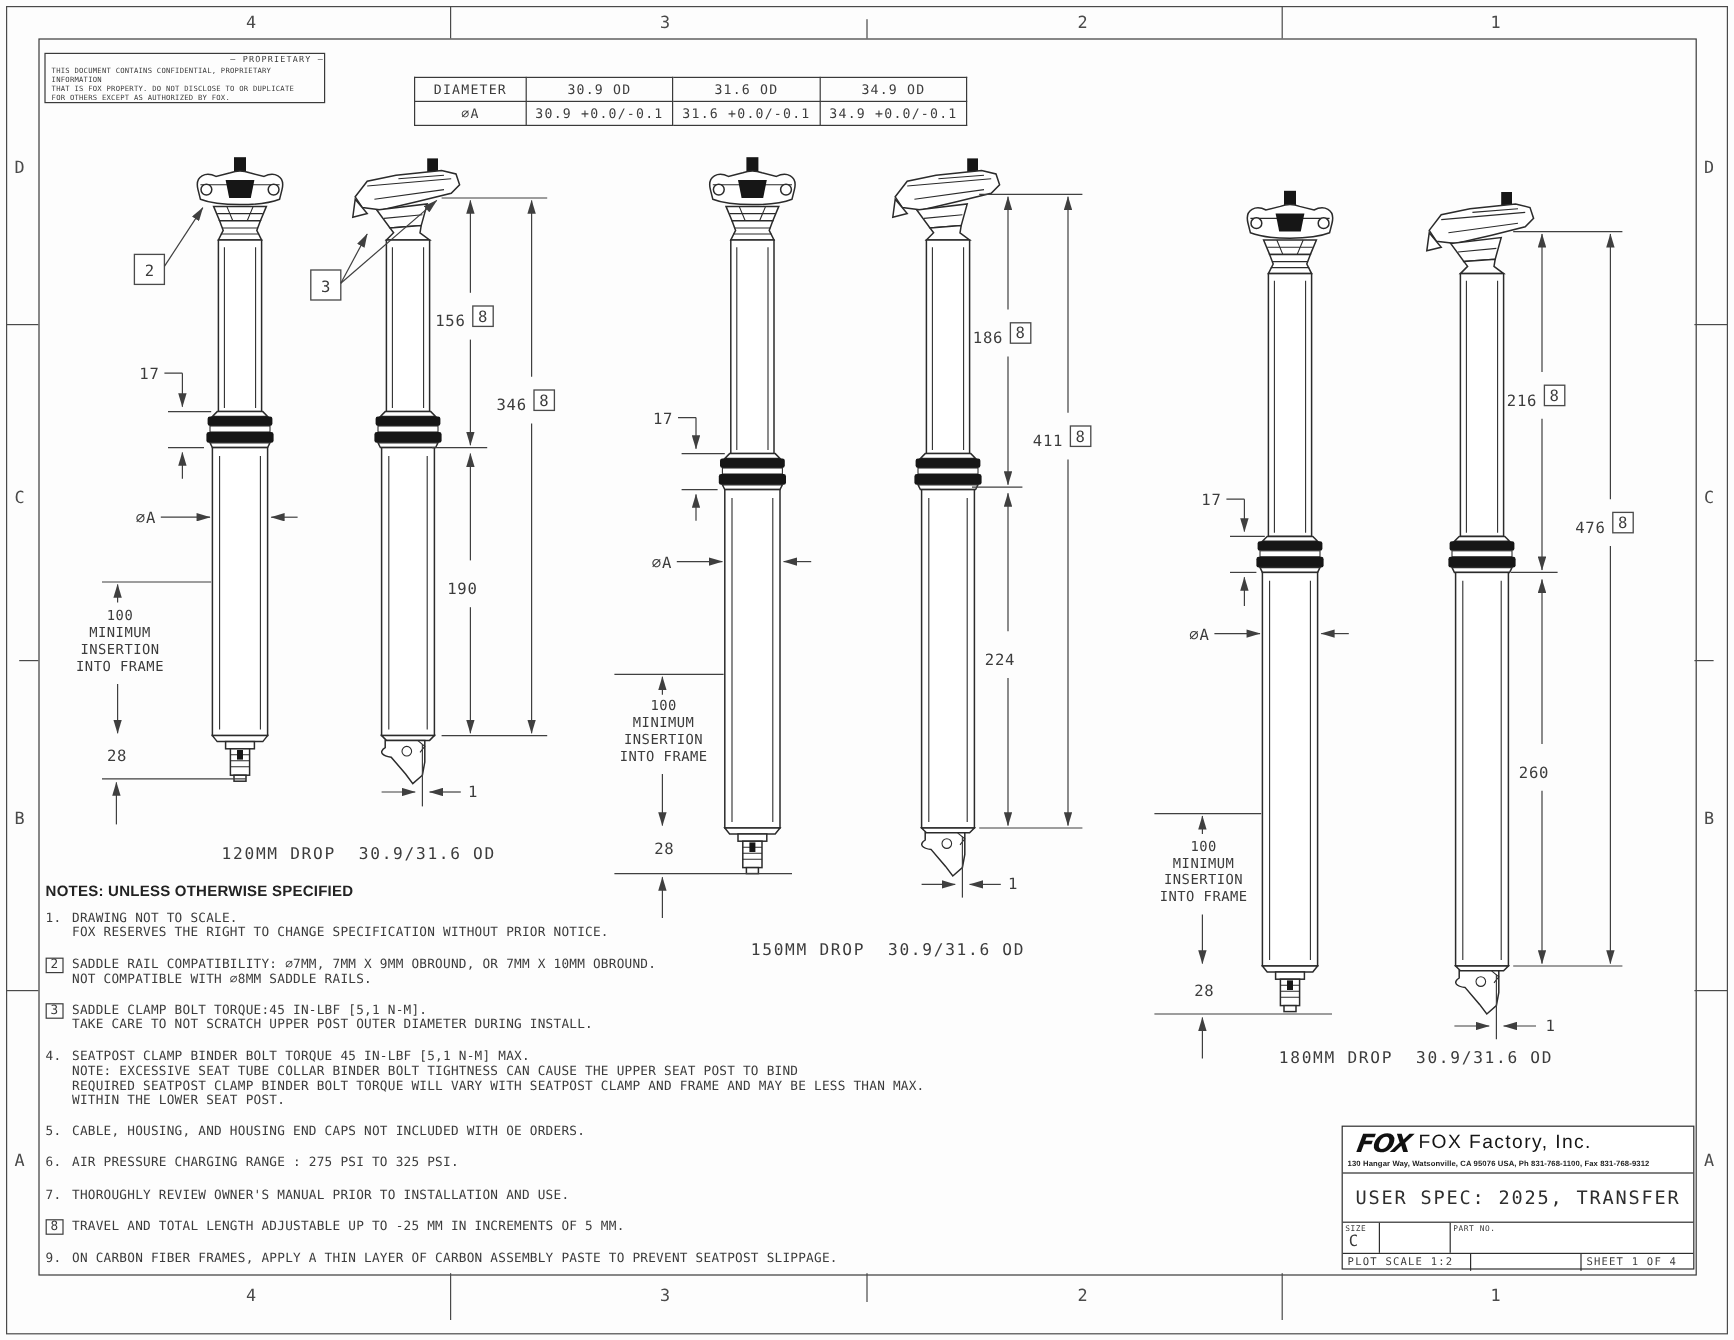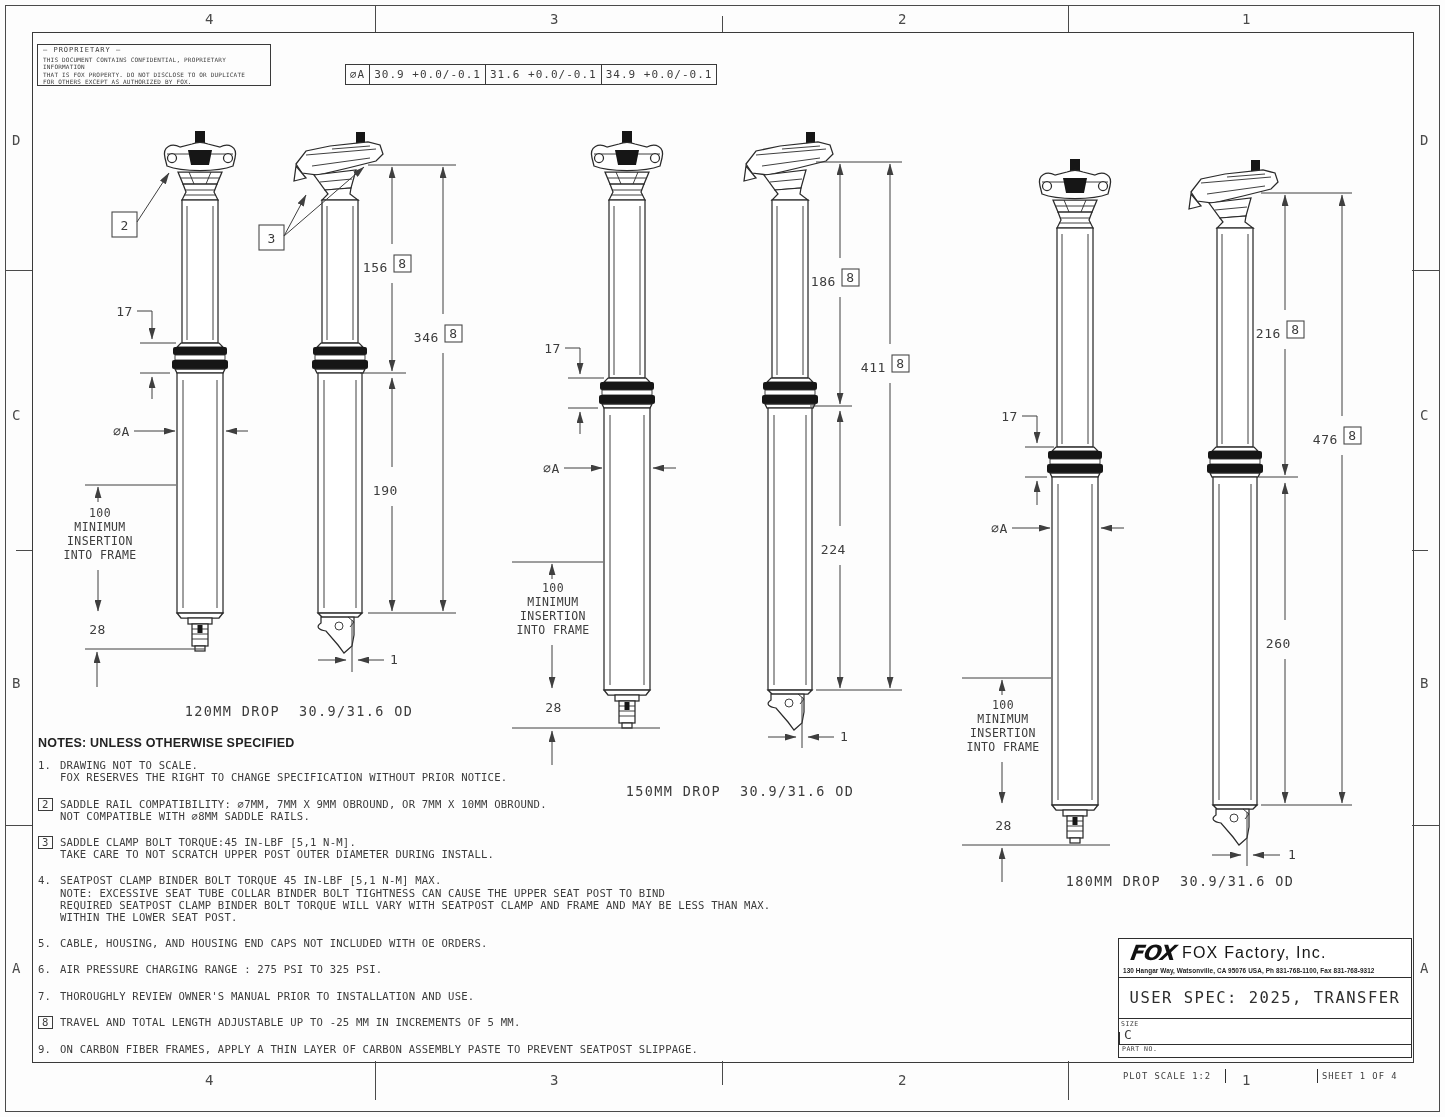--- a/index.html
+++ b/index.html
@@ -5,21 +5,21 @@
   html,body{margin:0;padding:0;background:#e8e8e8;}
   #sheet{position:relative;width:1445px;height:1117px;background:#fdfdfd;
          font-family:"DejaVu Sans Mono", monospace;color:#3c3c3c;overflow:hidden;}
   .outer{position:absolute;left:5px;top:5px;width:1433px;height:1105px;border:1.5px solid #4a4a4a;}
   .frame{position:absolute;left:32px;top:32px;width:1380px;height:1029px;border:1.5px solid #3a3a3a;}
   .zlab{position:absolute;font-size:14px;color:#4a4a4a;}
   .ztick{position:absolute;background:#4a4a4a;}
   
   .prop{position:absolute;left:37px;top:44px;width:232px;height:38px;border:1.2px solid #3a3a3a;
         font-size:6px;line-height:7.6px;letter-spacing:.2px;padding-top:2px;text-align:left;}
-  .prop .t{text-align:left;font-size:7px;letter-spacing:1px;margin-bottom:1px;}
+  .prop .t{text-align:right;font-size:7px;letter-spacing:1px;margin-bottom:1px;}
   .prop div{padding-left:5px;}
   
   .dtable{position:absolute;left:345px;top:64px;border-collapse:collapse;}
   .dtable td{border:1.3px solid #3a3a3a;font-size:11px;letter-spacing:1px;text-align:center;
              height:19px;padding:0 4px;}
   .c1{width:84px;}.c2{width:113px;}.c3{width:114px;}.c4{width:113px;}
   
   .notes{position:absolute;left:38px;top:737px;width:1080px;font-size:10.6px;line-height:12.2px;letter-spacing:.2px;}
   .ntitle{font-family:"Liberation Sans",sans-serif;font-weight:bold;font-size:12.5px;color:#222;margin-bottom:10px;letter-spacing:.2px;}
   .note{display:flex;margin-bottom:14px;}
@@ -31,27 +31,27 @@
   .tb{position:absolute;left:1118px;top:938px;width:294px;height:120px;border:1.6px solid #2e2e2e;background:#fff;box-sizing:border-box;}
   .tb-row1{position:relative;height:38px;border-bottom:1.4px solid #2e2e2e;}
   .fox-logo{position:absolute;left:12px;top:2px;font-family:"DejaVu Sans",sans-serif;font-style:italic;
             font-weight:bold;font-size:21px;color:#111;transform:skewX(-10deg);letter-spacing:-1px;}
   .fox-name{position:absolute;left:63px;top:5px;font-family:"Liberation Sans",sans-serif;
             font-size:16px;color:#151515;letter-spacing:1.2px;}
   .fox-addr{position:absolute;left:4px;top:28px;font-family:"Liberation Sans",sans-serif;font-weight:bold;
             font-size:6.4px;color:#222;letter-spacing:.1px;white-space:nowrap;}
   .tb-row2{height:40px;border-bottom:1.4px solid #2e2e2e;display:flex;align-items:center;justify-content:center;
            font-size:15.5px;letter-spacing:1.5px;color:#2e2e2e;}
-  .tb-row3{height:25px;border-bottom:1.4px solid #2e2e2e;display:flex;flex-direction:column;}
+  .tb-row3{height:25px;border-bottom:1.4px solid #2e2e2e;display:flex;}
   .cell{box-sizing:border-box;position:relative;height:100%;}
   .cell+.cell{border-left:1.3px solid #2e2e2e;padding-left:42px;}
   .lab6{position:absolute;left:2px;top:1px;font-size:6.5px;letter-spacing:.5px;}
   .sizeC{position:absolute;left:5px;top:8px;font-size:13px;}
   .tb-row4{height:14px;display:flex;font-size:8.8px;letter-spacing:1px;}
-  .tb-row4 .cell{display:flex;align-items:center;padding-left:4px;margin-top:24px;}
+  .tb-row4 .cell{display:flex;align-items:center;padding-left:4px;}
   
   svg{position:absolute;left:0;top:0;}
   svg text{white-space:pre;fill:#3c3c3c;}
   .dim{font-size:13px;letter-spacing:.6px;}
   .dims{font-size:11.5px;letter-spacing:.4px;}
   .cap{font-size:13.5px;letter-spacing:1.4px;}
   .bal{font-size:13px;}
   .ln{stroke:#3f3f3f;stroke-width:1;fill:none;}
   .post{stroke:#2b2b2b;stroke-width:1.25;fill:#fff;}
   .postthin{stroke:#2b2b2b;stroke-width:.9;fill:none;}
@@ -101,20 +101,26 @@
 
   <div class="prop">
     <div class="t">— PROPRIETARY —</div>
     <div>THIS DOCUMENT CONTAINS CONFIDENTIAL, PROPRIETARY INFORMATION</div>
     <div>THAT IS FOX PROPERTY.  DO NOT DISCLOSE TO OR DUPLICATE</div>
     <div>FOR OTHERS EXCEPT AS AUTHORIZED BY FOX.</div>
   </div>
 
   <table class="dtable">
     <tbody>
+        <tr>
+      <td class="c1">DIAMETER</td>
+      <td class="c2">30.9 OD</td>
+      <td class="c3">31.6 OD</td>
+      <td class="c4">34.9 OD</td>
+    </tr>
     <tr>
       <td>⌀A</td>
       <td>30.9 +0.0/-0.1</td>
       <td>31.6 +0.0/-0.1</td>
       <td>34.9 +0.0/-0.1</td>
     </tr>
   </tbody>
     </table>
 
   <svg width="1445" height="1117" viewBox="0 0 1445 1117">

